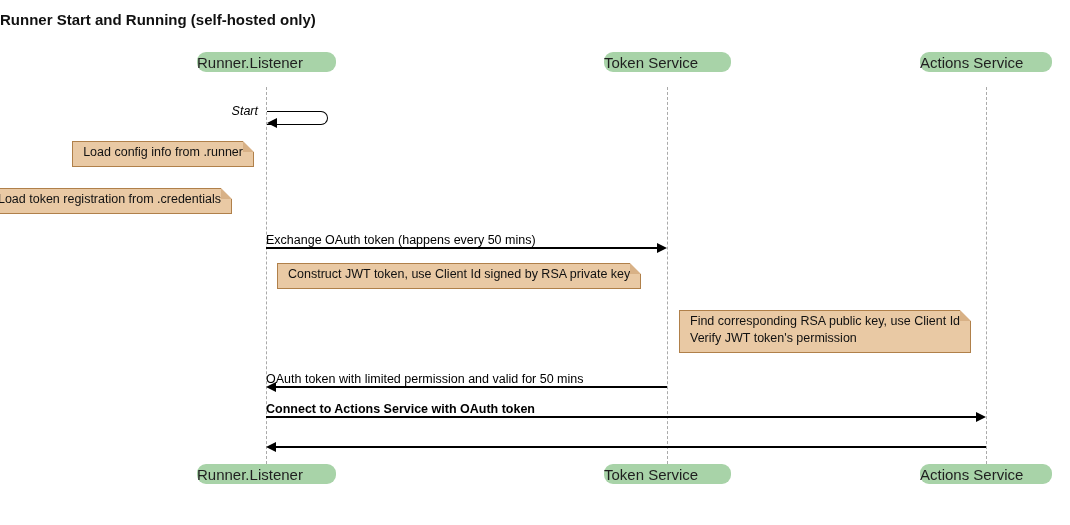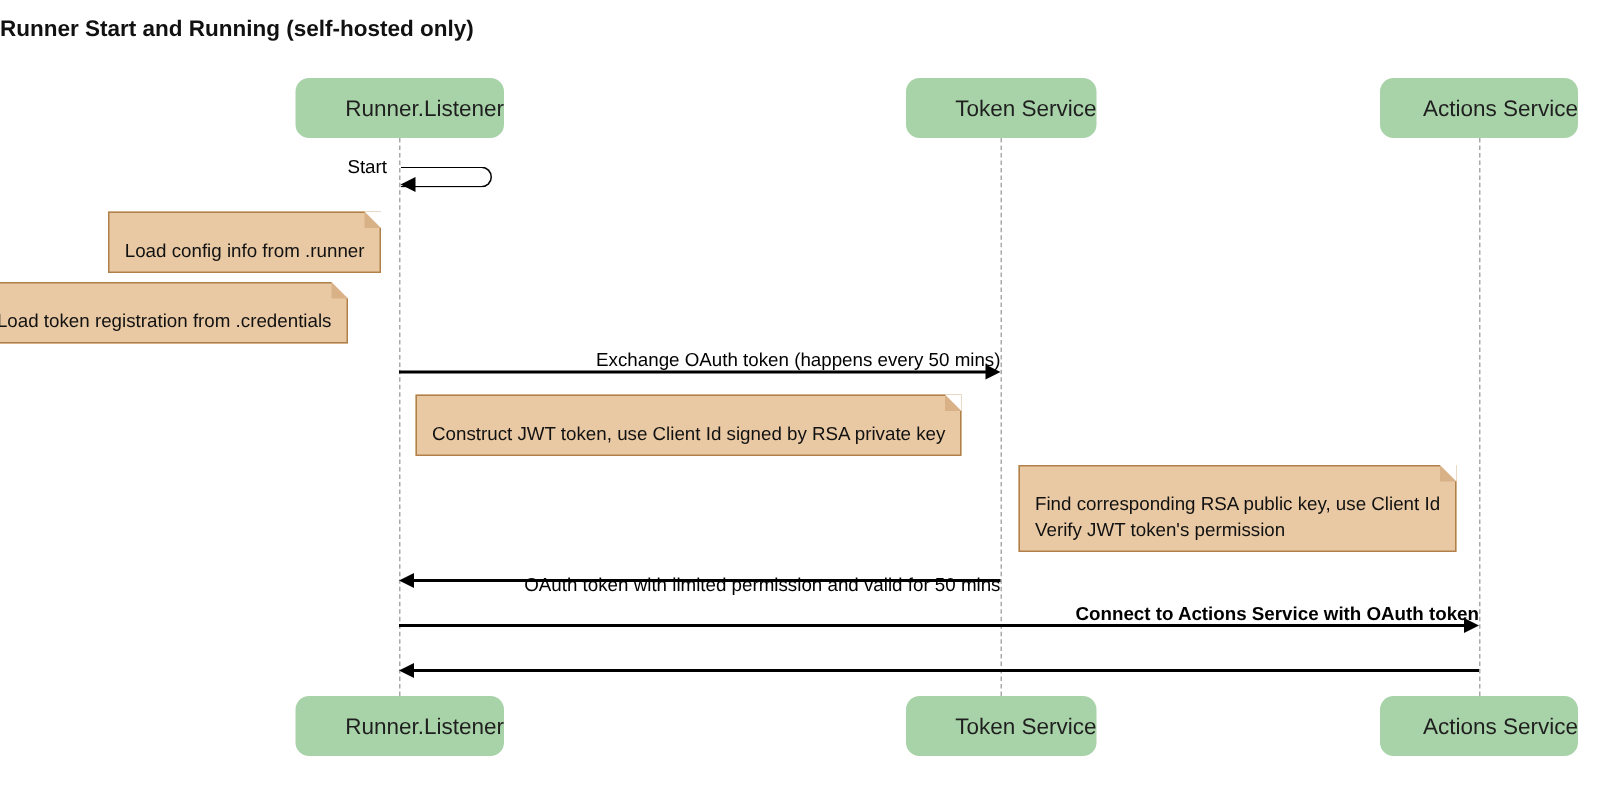--- a/index.html
+++ b/index.html
@@ -18,61 +18,61 @@
     background:var(--background);
     font-family:"Liberation Sans", sans-serif;
     color:var(--text);
     overflow:hidden;
   }
   .title{
     position:absolute;left:0;top:11px;width:1070px;
     text-align:left;font-size:15px;font-weight:bold;color:#111;
   }
   .participant{
-    position:absolute;height:40px;
+    position:absolute;height:20px;
     background:var(--participant-fill);
     border-radius:9px;
-    display:flex;align-items:center;justify-content:flex-end;
+    display:flex;align-items:center;justify-content:flex-start;
     font-size:15px;color:#1f1f1f;
   }
   .p-runner{left:197px;width:139px}
   .p-token{left:604px;width:127px}
   .p-actions{left:920px;width:132px}
   .row-top{top:52px}
   .row-bottom{top:464px}
   .lifeline{
     position:absolute;top:87px;height:377px;width:0;
     border-left:1px dashed var(--lifeline);
   }
   .ll-runner{left:266px}
   .ll-token{left:667px}
   .ll-actions{left:986px}
   .msg-label{
     position:absolute;font-size:12.5px;line-height:14px;
-    text-align:right;white-space:nowrap;color:var(--text);
+    text-align:left;white-space:nowrap;color:var(--text);
   }
   .msg-line{position:absolute;height:1.5px;background:var(--text);}
   .head{
     position:absolute;width:0;height:0;
     border-top:5px solid transparent;border-bottom:5px solid transparent;
   }
   .head-right{border-left:10px solid var(--text);}
   .head-left{border-right:10px solid var(--text);}
   .self-loop{
     position:absolute;left:267px;top:111px;width:60px;height:12px;
     border:1.5px solid var(--text);border-left:none;
     border-radius:0 10px 10px 0;
   }
-  .start-label{position:absolute;right:812px;top:104px;text-align:right;}
+  .start-label{position:absolute;right:812px;top:104px;text-align:right;font-style:italic;}
   .note{
     position:absolute;
     background:var(--note-fill);
     border:1px solid var(--note-border);
     font-size:12.5px;line-height:17px;color:#111;
-    padding:17px 10px 5px 10px;
+    padding:2px 10px 5px 10px;
     white-space:nowrap;
   }
   .note::before{
     content:"";position:absolute;top:-1px;right:-1px;
     border-width:0 11px 11px 0;border-style:solid;
     border-color:var(--background) var(--background) var(--note-fold) var(--note-fold);
   }
   .n-load-config{right:816px;top:141px;}
   .n-load-token{right:838px;top:188px;}
   .n-construct-jwt{left:277px;top:263px;}
@@ -117,21 +117,21 @@
 
   <div class="note n-construct-jwt">
     <span>Construct JWT token, use Client Id signed by RSA private key</span>
   </div>
 
   <div class="note n-verify-jwt">
     <div>Find corresponding RSA public key, use Client Id</div>
     <div>Verify JWT token's permission</div>
   </div>
 
-  <div class="msg-label" style="left:266px;width:401px;top:372px;margin-top:11px;">OAuth token with limited permission and valid for 50 mins</div>
+  <div class="msg-label" style="left:266px;width:401px;top:372px;">OAuth token with limited permission and valid for 50 mins</div>
   <div class="msg-line" style="left:275px;top:386px;width:392px;"></div>
   <div class="head head-left" style="left:266px;top:382px;"></div>
 
   <div class="msg-label" style="left:266px;width:720px;top:402px;font-weight:bold;">Connect to Actions Service with OAuth token</div>
   <div class="msg-line" style="left:266px;top:416px;width:711px;"></div>
   <div class="head head-right" style="left:976px;top:412px;"></div>
 
   <div class="msg-line" style="left:275px;top:446px;width:711px;"></div>
   <div class="head head-left" style="left:266px;top:442px;"></div>
 

